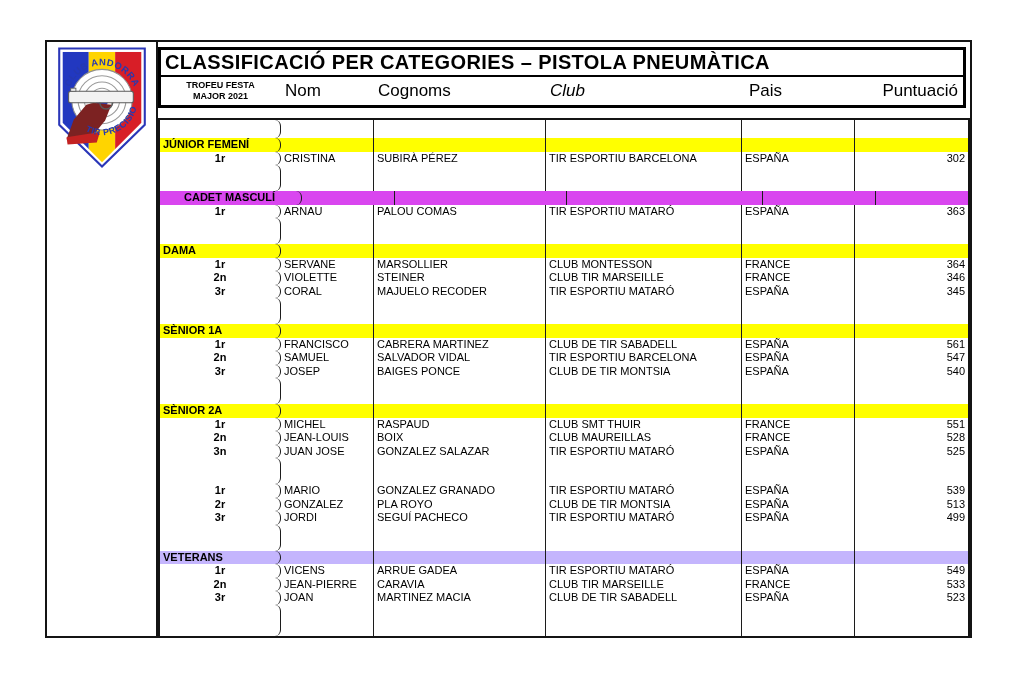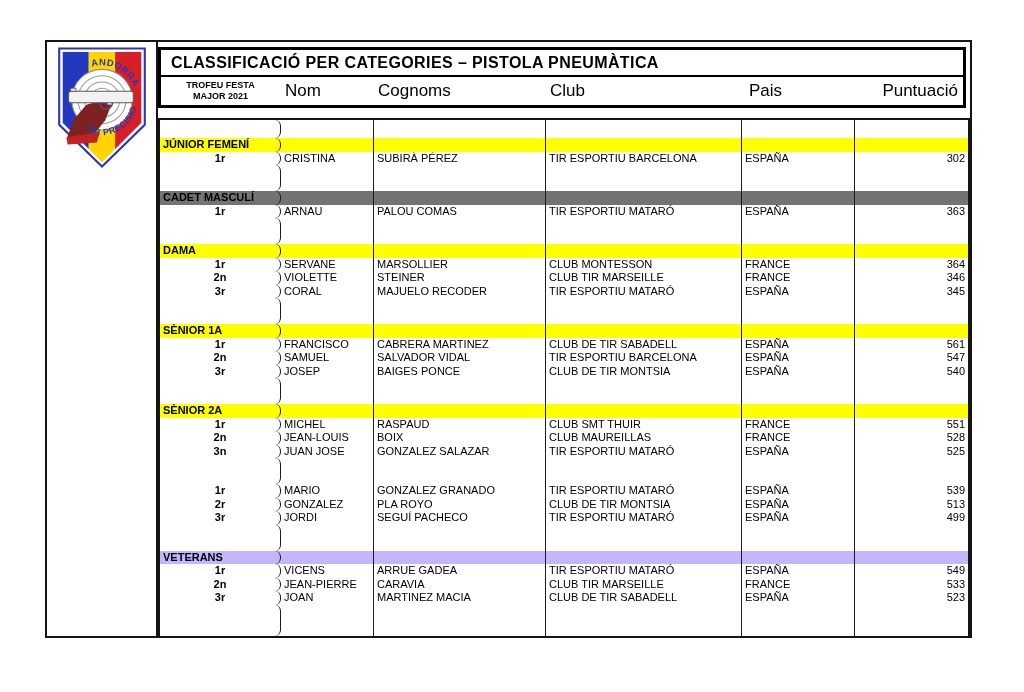--- a/index.html
+++ b/index.html
@@ -1,27 +1,27 @@
 <!DOCTYPE html>
 <html><head>
 <meta charset="utf-8">
 <style>
   html,body{margin:0;padding:0;background:#ffffff;}
   body{width:1024px;height:692px;position:relative;font-family:"Liberation Sans",sans-serif;color:#000;}
   .frame{position:absolute;left:45px;top:40px;width:927px;height:598px;border:2px solid #141414;box-sizing:border-box;display:flex;background:#fff;}
   .logo-panel{width:111px;min-width:111px;border-right:2px solid #141414;box-sizing:border-box;padding-top:3px;display:flex;justify-content:center;align-items:flex-start;}
   .main{flex:1;display:flex;flex-direction:column;box-sizing:border-box;min-width:0;}
   .title-box{margin:5px 4px 0 0;border:3px solid #000;box-sizing:border-box;background:#fff;}
-  .title-row{font-size:16px;font-weight:bold;letter-spacing:.4px;line-height:25px;height:25px;padding-left:10px;border-bottom:2px solid #000;white-space:nowrap;overflow:hidden;}
+  .title-row{font-size:20px;font-weight:bold;letter-spacing:.4px;line-height:25px;height:25px;padding-left:4px;border-bottom:2px solid #000;white-space:nowrap;overflow:hidden;}
   .hdr-row{display:flex;align-items:center;height:28px;font-size:17px;}
   .hc{box-sizing:border-box;white-space:nowrap;overflow:hidden;}
   .hc0{width:119px;text-align:center;font-size:9px;font-weight:bold;line-height:1.2;}
   .hc1{width:93px;padding-left:5px;}
   .hc2{width:172px;padding-left:5px;}
-  .hc3{width:196px;padding-left:5px;}
+  .hc3{width:196px;padding-left:5px;font-style:italic;}
   .hc4{width:113px;padding-left:8px;}
   .hc5{flex:1;text-align:right;padding-right:5px;}
   .gap{height:10px;}
   .table{flex:1;border:2px solid #141414;border-bottom:none;box-sizing:border-box;display:flex;flex-direction:column;overflow:hidden;background:#fff;}
   .row{display:flex;width:100%;flex:0 0 auto;}
   .c{box-sizing:border-box;border-right:1.5px solid #1c1c1c;overflow:hidden;white-space:nowrap;font-size:11px;line-height:13.5px;}
   .c:last-child{border-right:none;}
   .c0{width:121px;min-width:121px;border-radius:6px;}
   .c1{width:93px;min-width:93px;padding-left:3px;}
   .c2{width:172px;min-width:172px;padding-left:3px;}
@@ -125,21 +125,21 @@
           <div class="c c5">302</div>
         </div>
         <div class="row r-gap">
           <div class="c c0"></div>
           <div class="c c1"></div>
           <div class="c c2"></div>
           <div class="c c3"></div>
           <div class="c c4"></div>
           <div class="c c5"></div>
         </div>
-        <div class="row r-cat" style="background: #737373;">
+        <div class="row r-cat" style="background: #d946ef; padding-left: 21px;">
           <div class="c c0">CADET MASCULÍ</div>
           <div class="c c1"></div>
           <div class="c c2"></div>
           <div class="c c3"></div>
           <div class="c c4"></div>
           <div class="c c5"></div>
         </div>
         <div class="row r-data">
           <div class="c c0">1r</div>
           <div class="c c1">ARNAU</div>

